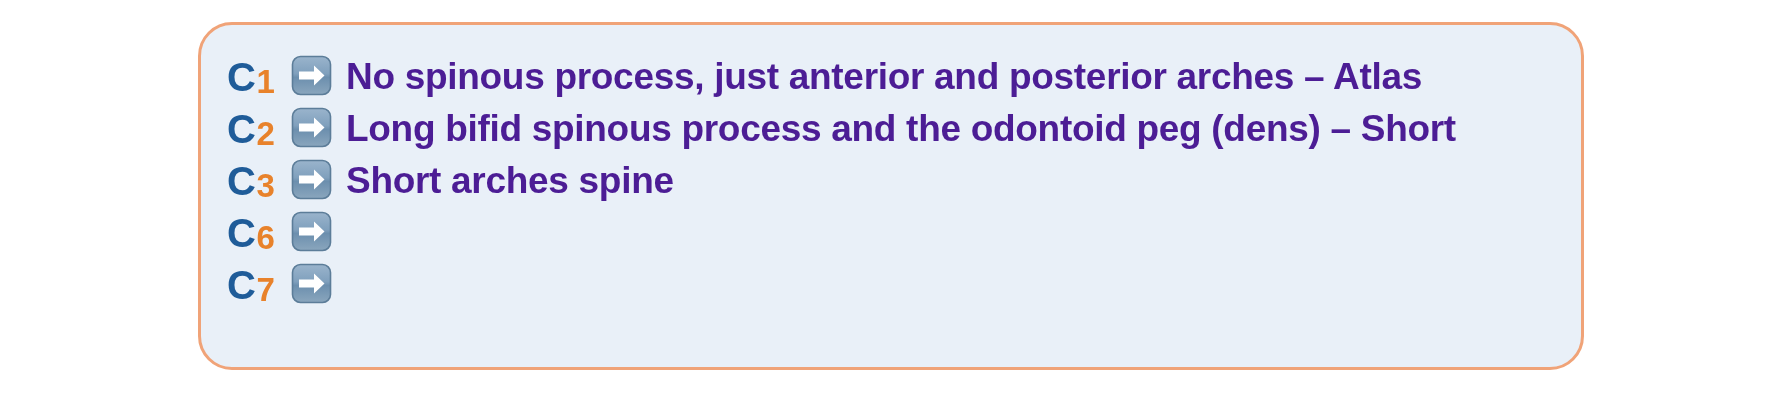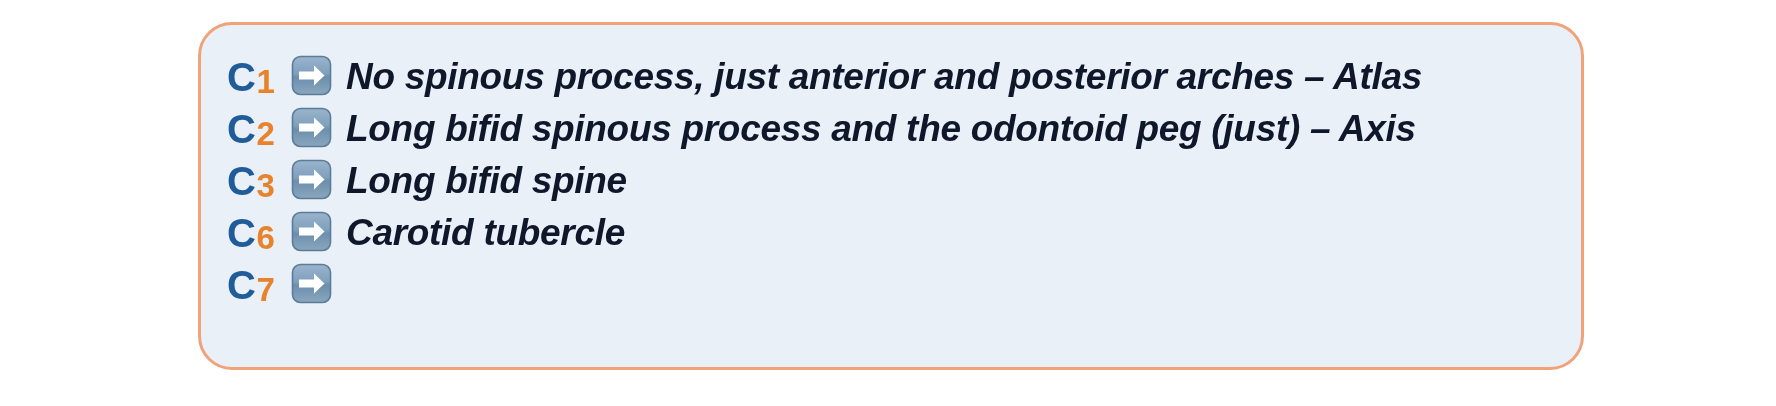--- a/index.html
+++ b/index.html
@@ -91,26 +91,25 @@
     display: block;
     width: 41px;
     height: 41px;
   }
 
   
   .desc {
     font-family: "Liberation Sans", sans-serif;
     font-weight: bold;
     font-size: 37px;
-    color: #0f172a;
+    color: #4c1d95;
     letter-spacing: -0.3px;
     line-height: 1;
     position: relative;
     top: -1px;
-    font-style: italic;
   }
 </style>
 </head>
 <body>
 
 <div id="canvas">
 
   <div class="panel">
     <div class="rows">
 
@@ -148,21 +147,21 @@
                 <stop offset="0%" stop-color="#9ab4cc"></stop>
                 <stop offset="45%" stop-color="#80a0bd"></stop>
                 <stop offset="55%" stop-color="#6c8fae"></stop>
                 <stop offset="100%" stop-color="#8aa6bd"></stop>
               </linearGradient>
             </defs>
             <rect x="1.5" y="1.5" width="38" height="38" rx="8" ry="8" fill="url(#g2)" stroke="#5c7d99" stroke-width="1.6"></rect>
             <path d="M8 16.5 H23 V10.5 L33.5 20.5 L23 30.5 V24.5 H8 Z" fill="#ffffff"></path>
           </svg>
         </span>
-        <span class="desc">Long bifid spinous process and the odontoid peg (just) – Axis</span>
+        <span class="desc">Long bifid spinous process and the odontoid peg (dens) – Short</span>
       </div>
 
       <div class="row">
         <span class="vert-label">
             <span class="vert-c">C</span>
             <span class="vert-num">3</span>
           </span>
         <span class="arrow-icon">
           <svg viewBox="0 0 41 41" xmlns="http://www.w3.org/2000/svg">
             <defs>
@@ -170,21 +169,21 @@
                 <stop offset="0%" stop-color="#9ab4cc"></stop>
                 <stop offset="45%" stop-color="#80a0bd"></stop>
                 <stop offset="55%" stop-color="#6c8fae"></stop>
                 <stop offset="100%" stop-color="#8aa6bd"></stop>
               </linearGradient>
             </defs>
             <rect x="1.5" y="1.5" width="38" height="38" rx="8" ry="8" fill="url(#g3)" stroke="#5c7d99" stroke-width="1.6"></rect>
             <path d="M8 16.5 H23 V10.5 L33.5 20.5 L23 30.5 V24.5 H8 Z" fill="#ffffff"></path>
           </svg>
         </span>
-        <span class="desc">Long bifid spine</span>
+        <span class="desc">Short arches spine</span>
       </div>
 
       <div class="row">
         <span class="vert-label">
             <span class="vert-c">C</span>
             <span class="vert-num">6</span>
           </span>
         <span class="arrow-icon">
           <svg viewBox="0 0 41 41" xmlns="http://www.w3.org/2000/svg">
             <defs>
@@ -192,21 +191,20 @@
                 <stop offset="0%" stop-color="#9ab4cc"></stop>
                 <stop offset="45%" stop-color="#80a0bd"></stop>
                 <stop offset="55%" stop-color="#6c8fae"></stop>
                 <stop offset="100%" stop-color="#8aa6bd"></stop>
               </linearGradient>
             </defs>
             <rect x="1.5" y="1.5" width="38" height="38" rx="8" ry="8" fill="url(#g4)" stroke="#5c7d99" stroke-width="1.6"></rect>
             <path d="M8 16.5 H23 V10.5 L33.5 20.5 L23 30.5 V24.5 H8 Z" fill="#ffffff"></path>
           </svg>
         </span>
-        <span class="desc">Carotid tubercle</span>
       </div>
 
       <div class="row">
         <span class="vert-label">
             <span class="vert-c">C</span>
             <span class="vert-num">7</span>
           </span>
         <span class="arrow-icon">
           <svg viewBox="0 0 41 41" xmlns="http://www.w3.org/2000/svg">
             <defs>

